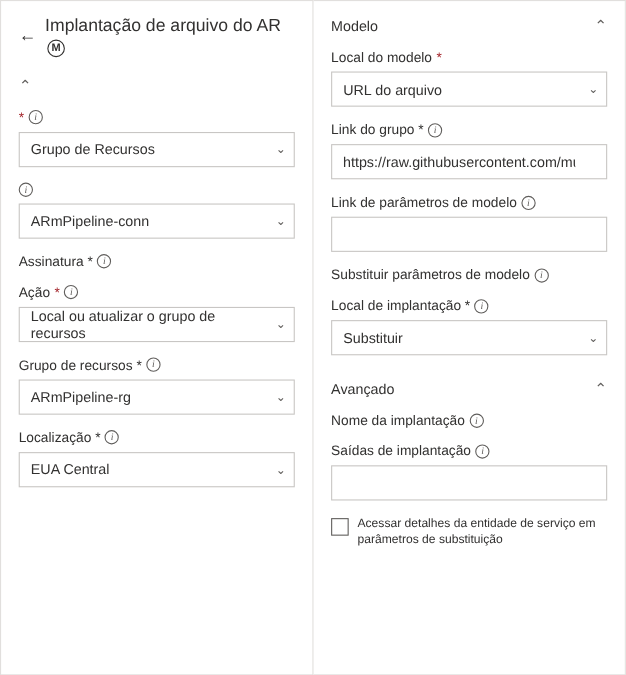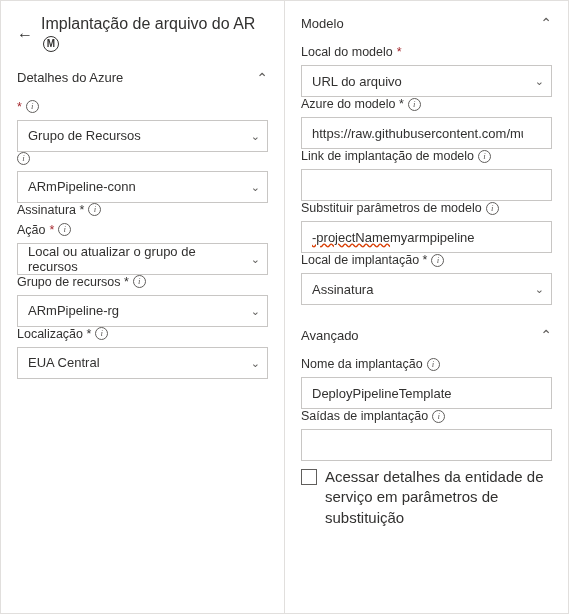--- a/index.html
+++ b/index.html
@@ -14,59 +14,58 @@
   }
   .cols { display: flex; height: 100%; }
   .col { flex: 1; padding: 14px 16px 14px 16px; border: 1px solid #e1dfdd; overflow: hidden; }
   .col + .col { border-left: none; }
   .hdr-row { display: flex; align-items: center; gap: 8px; margin-bottom: 18px; }
   .back-arrow { font-size: 16px; line-height: 1; cursor: pointer; }
   .page-title { font-size: 16px; font-weight: 400; }
   .badge-circ { display:inline-flex; align-items:center; justify-content:center; width:16px; height:16px; border:1.5px solid #323130; border-radius:50%; font-size:10px; font-weight:600; margin-left:2px; }
   .section-hdr { display:flex; align-items:center; justify-content:space-between; margin: 12px 0 14px 0; font-size: 13px; color:#323130; cursor:pointer;gap:20px; }
   .chev { font-size: 14px; color:#605e5c; }
-  .field { }
+  .field { margin-bottom: 14px; }
   .lbl { display:flex; align-items:center; gap:4px; font-size:12.5px; margin-bottom:6px; color:#323130; }
   .req { color:#a4262c; }
   .info-ic { display:inline-flex; align-items:center; justify-content:center; width:13px; height:13px; border:1px solid #605e5c; border-radius:50%; font-size:9px; color:#605e5c; font-style:italic; font-family: Georgia, serif; line-height:1; }
   .ctrl { position:relative; }
   .ctrl input, .ctrl .select {
     width: 100%;
     height: 32px;
     border: 1px solid #c8c6c4;
     background: #fff;
     padding: 0 28px 0 10px;
     font-size: 13px;
     font-family: inherit;
     color: #323130;
     outline: none;
   }
   .ctrl .select { display:flex; align-items:center; cursor:pointer; }
   .ctrl .caret { position:absolute; right:8px; top:50%; transform:translateY(-50%); pointer-events:none; color:#605e5c; font-size:11px; }
   .chk-row { display:flex; align-items:flex-start; gap:8px; margin-top:6px; }
   .chk { width:16px; height:16px; border:1px solid #605e5c; background:#fff; flex:0 0 16px; margin-top:2px; cursor:pointer; }
-  .chk-lbl { font-size:15px; line-height:1.35; }
+  .chk-lbl { font-size:11px; line-height:1.35; }
   .adv-hdr { margin-top: 22px; align-items: center; }
   .override { text-decoration: underline; text-decoration-color: #d83b01; text-decoration-style: wavy; }
 </style>
 </head>
 <body>
 
 <div class="cols">
 
   <div class="col">
     <div class="hdr-row">
       <span class="back-arrow">←</span>
       <span class="page-title">
         <span>Implantação de arquivo do AR</span><span class="badge-circ">M</span>
       </span>
     </div>
 
     <div class="section-hdr">
-      <span>Detalhes do Azure</span>
       <span class="chev">⌃</span>
     </div>
 
     <div class="field">
       <div class="lbl">
         <span class="req">*</span>
         <span class="info-ic">i</span>
       </div>
       <div class="ctrl">
         <div class="select">Grupo de Recursos</div>
@@ -138,75 +137,66 @@
         <span class="req">*</span>
       </div>
       <div class="ctrl">
         <div class="select">URL do arquivo</div>
         <span class="caret">⌄</span>
       </div>
     </div>
 
     <div class="field">
       <div class="lbl">
-        <span>Azure do modelo *</span>
+        <span>Link do grupo *</span>
         <span class="info-ic">i</span>
       </div>
       <div class="ctrl">
         <input value="https://raw.githubusercontent.com/mumian/a" style="">
       </div>
     </div>
 
     <div class="field">
       <div class="lbl">
-        <span>Link de implantação de modelo</span>
+        <span>Link de parâmetros de modelo</span>
         <span class="info-ic">i</span>
       </div>
       <div class="ctrl">
         <input value="" style="">
       </div>
     </div>
 
     <div class="field">
       <div class="lbl">
         <span>Substituir parâmetros de modelo</span>
         <span class="info-ic">i</span>
       </div>
-      <div class="ctrl">
-        <div class="select" style="padding-right:10px">
-            <span class="override">-projectName</span>
-            <span> myarmpipeline</span>
-          </div>
-      </div>
     </div>
 
     <div class="field">
       <div class="lbl">
         <span>Local de implantação *</span>
         <span class="info-ic">i</span>
       </div>
       <div class="ctrl">
-        <div class="select">Assinatura</div>
+        <div class="select">Substituir</div>
         <span class="caret">⌄</span>
       </div>
     </div>
 
     <div class="section-hdr adv-hdr">
       <span>Avançado</span>
       <span class="chev">⌃</span>
     </div>
 
     <div class="field">
       <div class="lbl">
         <span>Nome da implantação</span>
         <span class="info-ic">i</span>
       </div>
-      <div class="ctrl">
-        <input value="DeployPipelineTemplate" style="">
-      </div>
     </div>
 
     <div class="field">
       <div class="lbl">
         <span>Saídas de implantação</span>
         <span class="info-ic">i</span>
       </div>
       <div class="ctrl">
         <input value="" style="">
       </div>

